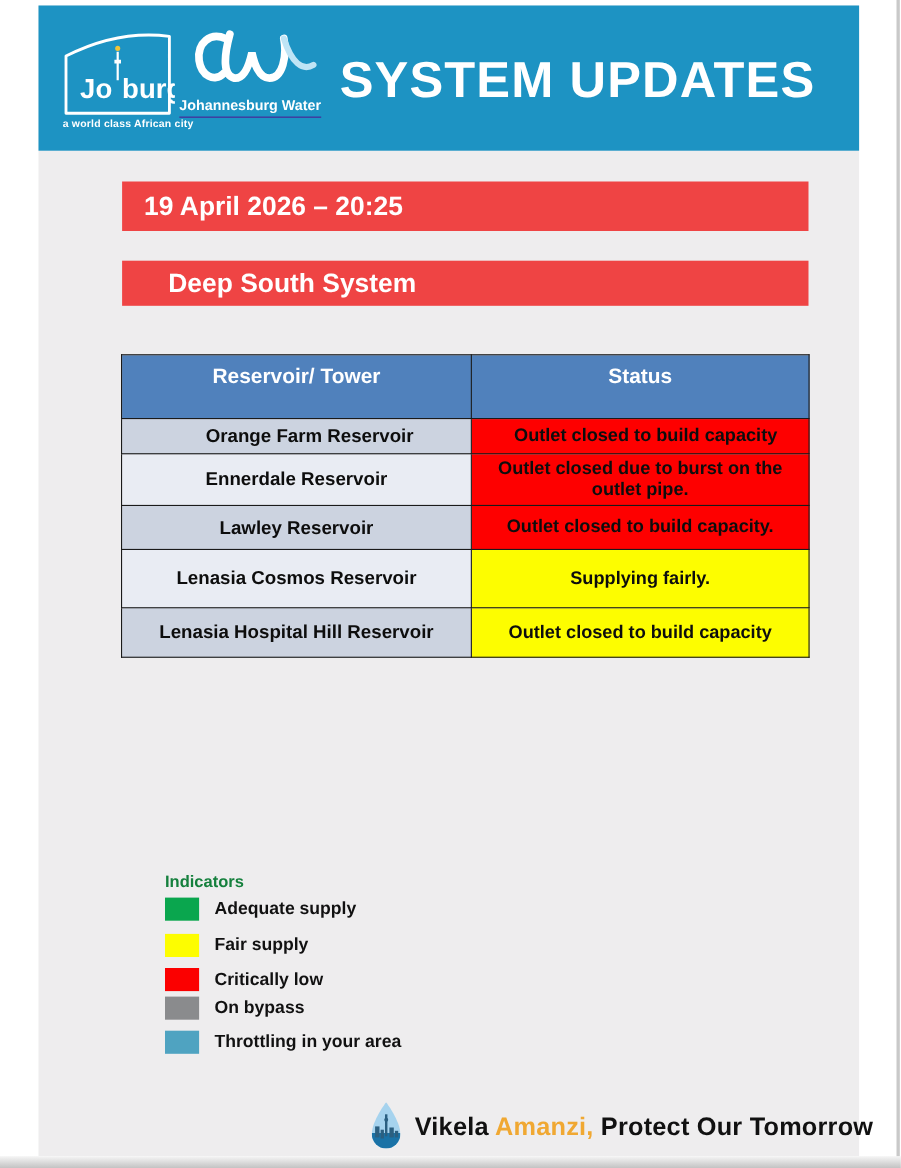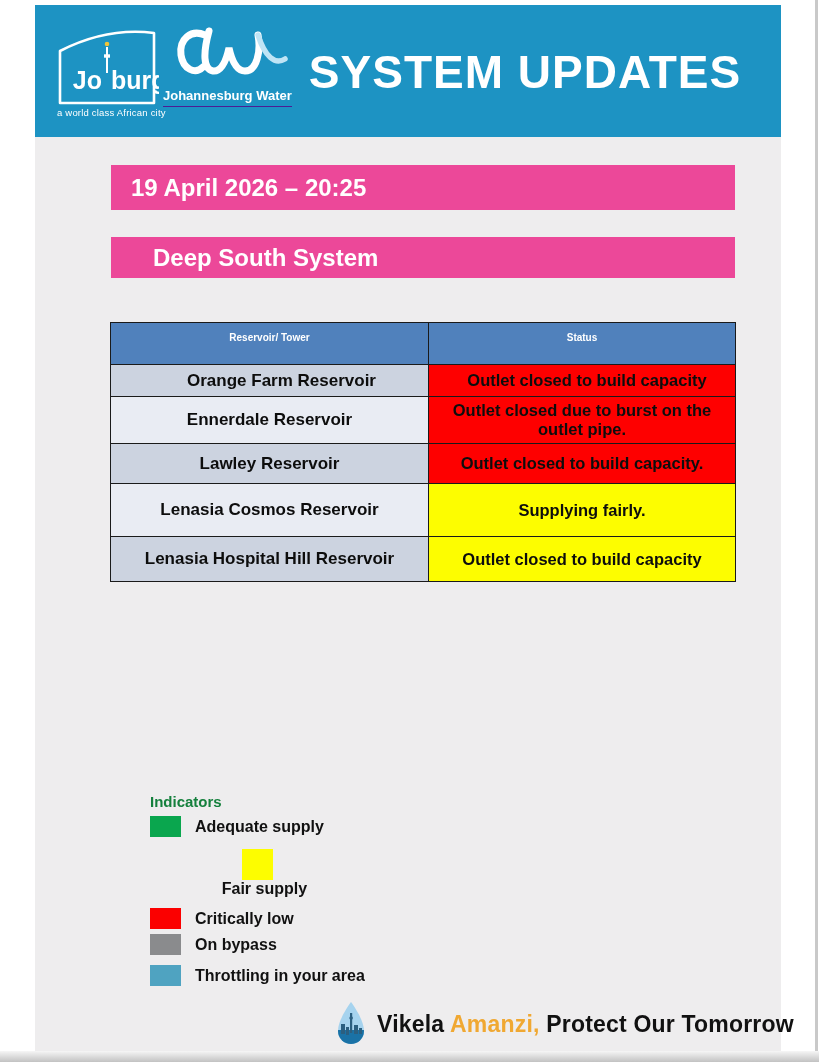--- a/index.html
+++ b/index.html
@@ -9,54 +9,54 @@
   
   .edge-right  { position:absolute; left:815px; top:0; width:3px; height:1052px; background:#c9c9c9; }
   .edge-bottom { position:absolute; left:0; top:1051px; width:819px; height:11px; background:linear-gradient(#f6f6f6, #c2c2c2); }
 
   
   .card { position:absolute; left:35px; top:5px; width:746px; height:1046px; background:#eeedee; }
 
   
   .masthead { position:absolute; left:0; top:0; width:746px; height:132px; background:#1d93c3; }
   .joburg-logo { position:absolute; left:20px; top:18px; width:104px; height:96px; }
-  .joburg-tagline { position:absolute; left:22px; top:102px; width:130px; color:#ffffff; font-size:9.5px; font-weight:normal; letter-spacing:0.2px; white-space:nowrap; }
+  .joburg-tagline { position:absolute; left:22px; top:102px; width:130px; color:#ffffff; font-size:9.5px; font-weight:bold; letter-spacing:0.2px; white-space:nowrap; }
   .jw-logo { position:absolute; left:126px; top:16px; width:150px; height:100px; }
   .jw-name { position:absolute; left:128px; top:83px; color:#ffffff; font-size:13px; font-weight:bold; border-bottom:1px solid #4c1d95; padding-bottom:3px; white-space:nowrap; }
   .main-title { position:absolute; left:240px; top:40px; width:500px; text-align:center; color:#ffffff; font-size:46px; font-weight:bold; letter-spacing:1px; white-space:nowrap; }
 
   
-  .banner { position:absolute; left:76px; width:624px; background:#ec4899; color:#ffffff; font-weight:bold; font-size:24px; display:flex; align-items:center; }
+  .banner { position:absolute; left:76px; width:624px; background:#ef4444; color:#ffffff; font-weight:bold; font-size:24px; display:flex; align-items:center; }
   .banner.date   { top:160px; height:45px; padding-left:20px; }
   .banner.system { top:232px; height:41px; padding-left:42px; }
 
   
   .res-table { position:absolute; left:75px; top:317px; border-collapse:collapse; table-layout:fixed; width:625px; }
   .res-table th, .res-table td { border:1.5px solid #1a1a1a; text-align:center; }
-  .res-table th { background:#5081bc; color:#ffffff; font-size:10px; font-weight:bold; height:42px; vertical-align:top; padding-top:9px; }
+  .res-table th { background:#5081bc; color:#ffffff; font-size:19px; font-weight:bold; height:58px; vertical-align:top; padding-top:9px; }
   .col-name { width:318px; }
   .col-status { width:307px; }
   td.name-cell { font-size:17px; font-weight:bold; color:#0d0d0d; vertical-align:middle; }
   td.status-cell { font-size:16.5px; font-weight:bold; color:#0d0d0d; vertical-align:middle; padding:2px 14px; }
   tr.rh0 td { height:32px;padding-left:24px; }
   tr.rh1 td { height:47px; }
   tr.rh2 td { height:40px; }
   tr.rh3 td { height:53px; }
   tr.rh4 td { height:45px; }
   tr.rh5 td { height:57px; }
   tr.shade-dark  td.name-cell { background:#ccd3e0; }
   tr.shade-light td.name-cell { background:#e9ecf3; }
 
   
   .legend { position:absolute; left:115px; top:788px; }
   .legend-title { font-size:15px; font-weight:bold; color:#15803d; margin-bottom:6px; }
   .legend-item { display:flex; align-items:center; }
   .legend-item .swatch { width:31px; height:21px; flex:0 0 31px; }
   .legend-item .lab { margin-left:14px; font-size:16px; font-weight:bold; color:#111111; white-space:nowrap; }
-  .li0 { margin-bottom:12px; } .li1 { margin-bottom:10px;flex-direction:column; } .li2 { margin-bottom:5px; } .li3 { margin-bottom:10px; }
+  .li0 { margin-bottom:12px; } .li1 { margin-bottom:10px; } .li2 { margin-bottom:5px; } .li3 { margin-bottom:10px; }
 
   
   .footer { position:absolute; left:300px; top:996px; display:flex; align-items:center; }
   .drop-icon { width:32px; height:46px; margin-right:10px; flex:0 0 32px; }
   .footer-text { font-size:23px; font-weight:bold; color:#111111; white-space:nowrap; letter-spacing:0.2px; }
 </style>
 </head>
 <body>
 
 <div class="stage">

